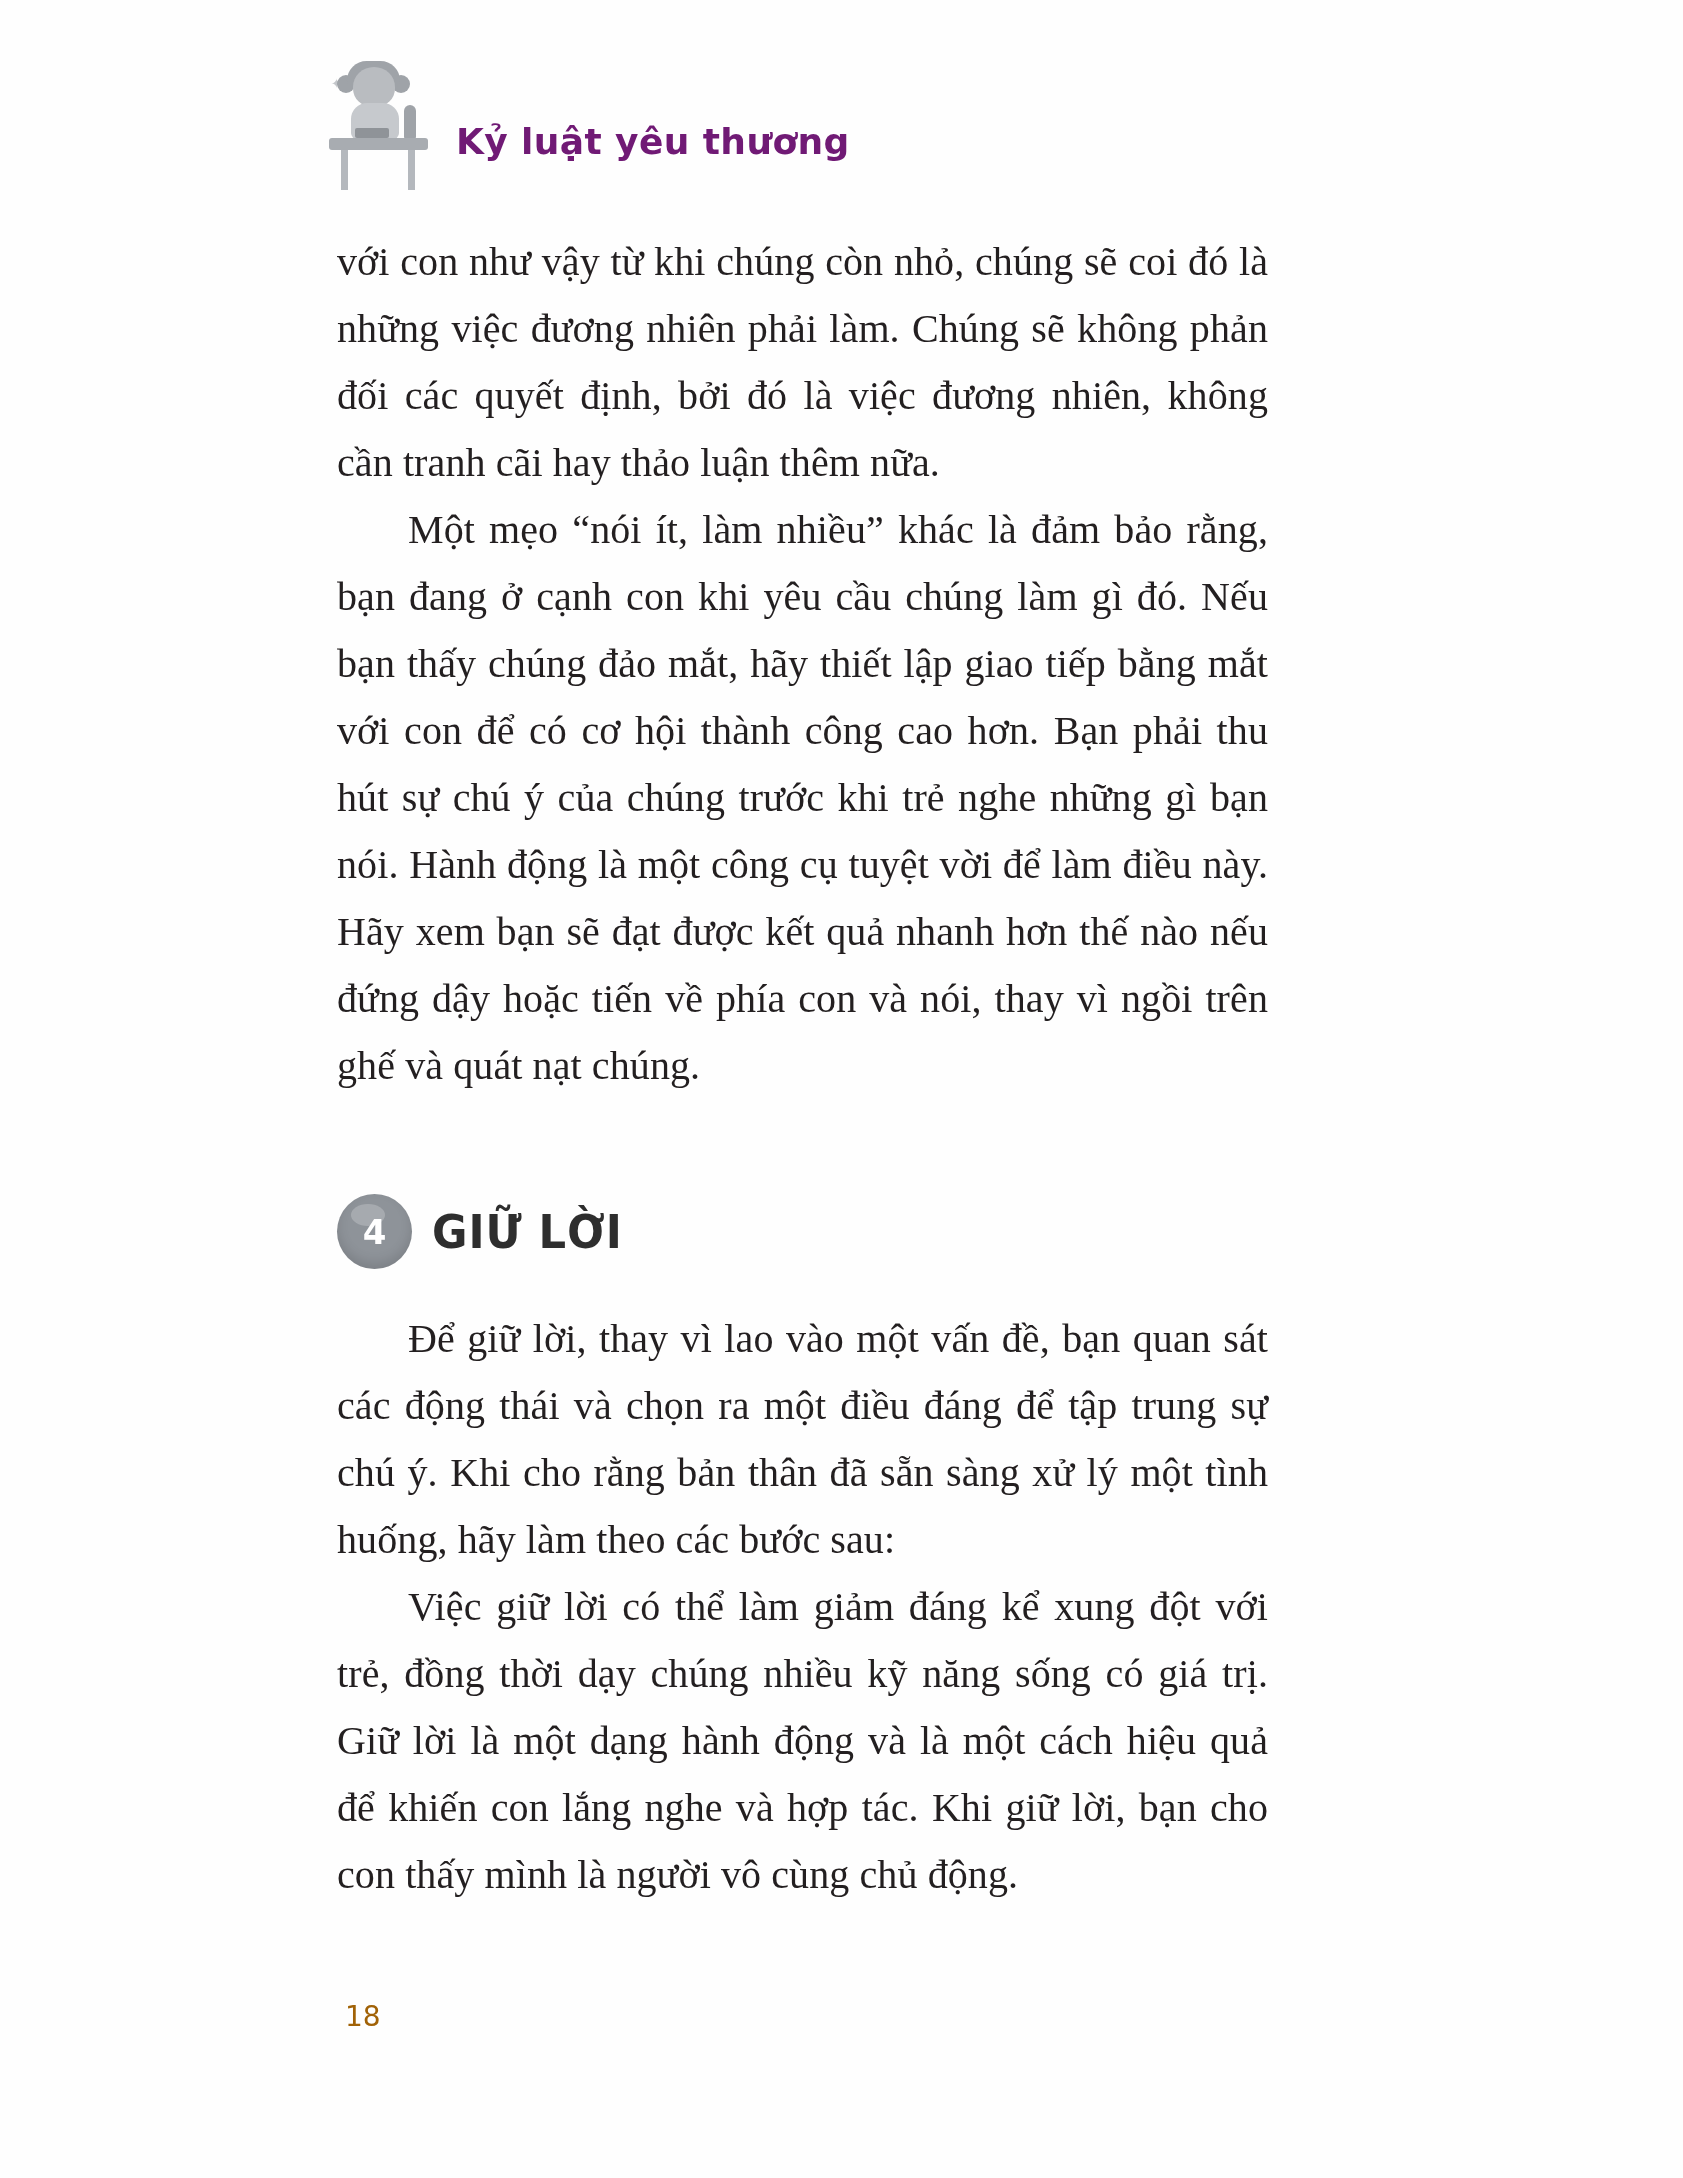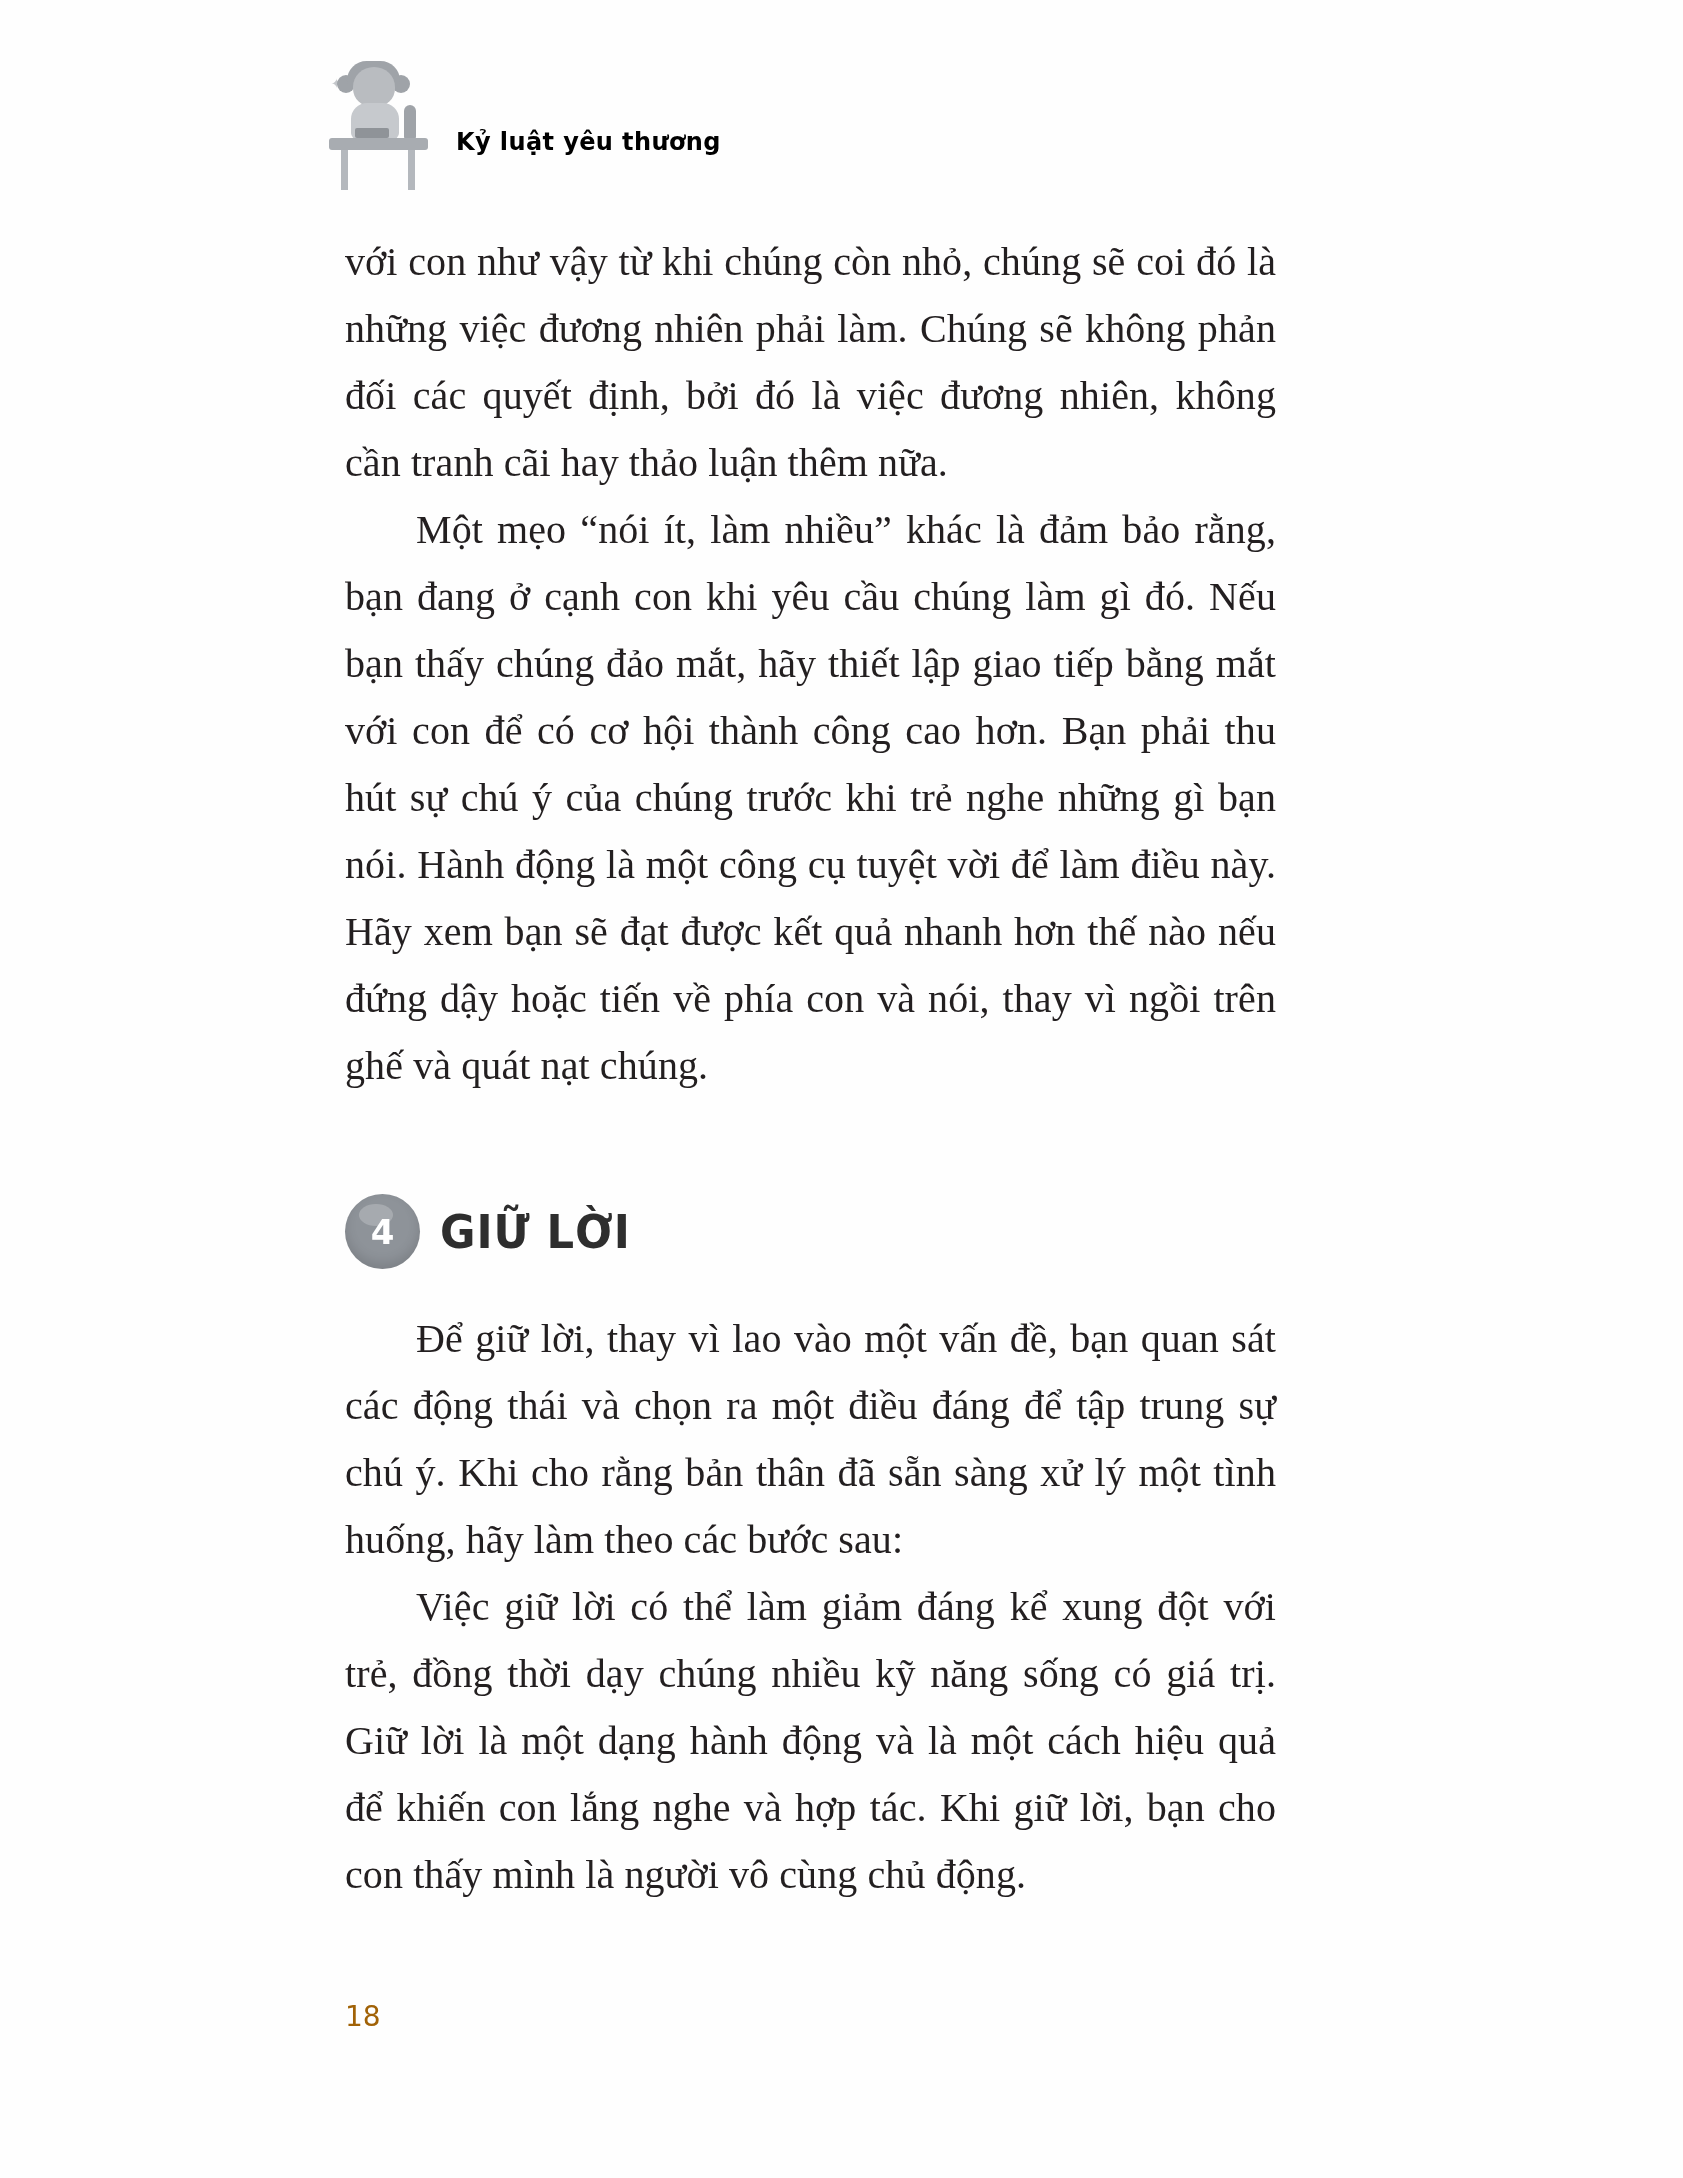--- a/index.html
+++ b/index.html
@@ -34,24 +34,24 @@
     height: 139px;
   }
   .header-mark {
     width: 107px;
     height: 139px;
     position: relative;
     flex: 0 0 auto;
   }
   .header-title {
     font-family: "DejaVu Sans", sans-serif;
-    font-size: 24px;
+    font-size: 36px;
     font-weight: 600;
     letter-spacing: 0.4px;
-    color: #000000;
+    color: #701a75;
     white-space: nowrap;
     padding-top: 22px;
   }
 
   
   .ill-head {
     position: absolute;
     left: 26px; top: 6px;
     width: 42px; height: 40px;
     background: #b9bcc0;
@@ -124,21 +124,21 @@
     width: 10px; height: 10px;
     color: #c3c6ca;
     font-size: 13px;
     line-height: 10px;
   }
 
   
   .content {
     position: absolute;
     top: 228px;
-    left: 345px;
+    left: 337px;
     width: 931px;
   }
   p.para {
     margin: 0;
     font-size: 40px;
     line-height: 67px;
     text-align: justify;
     text-justify: inter-word;
     letter-spacing: 0.1px;
   }

